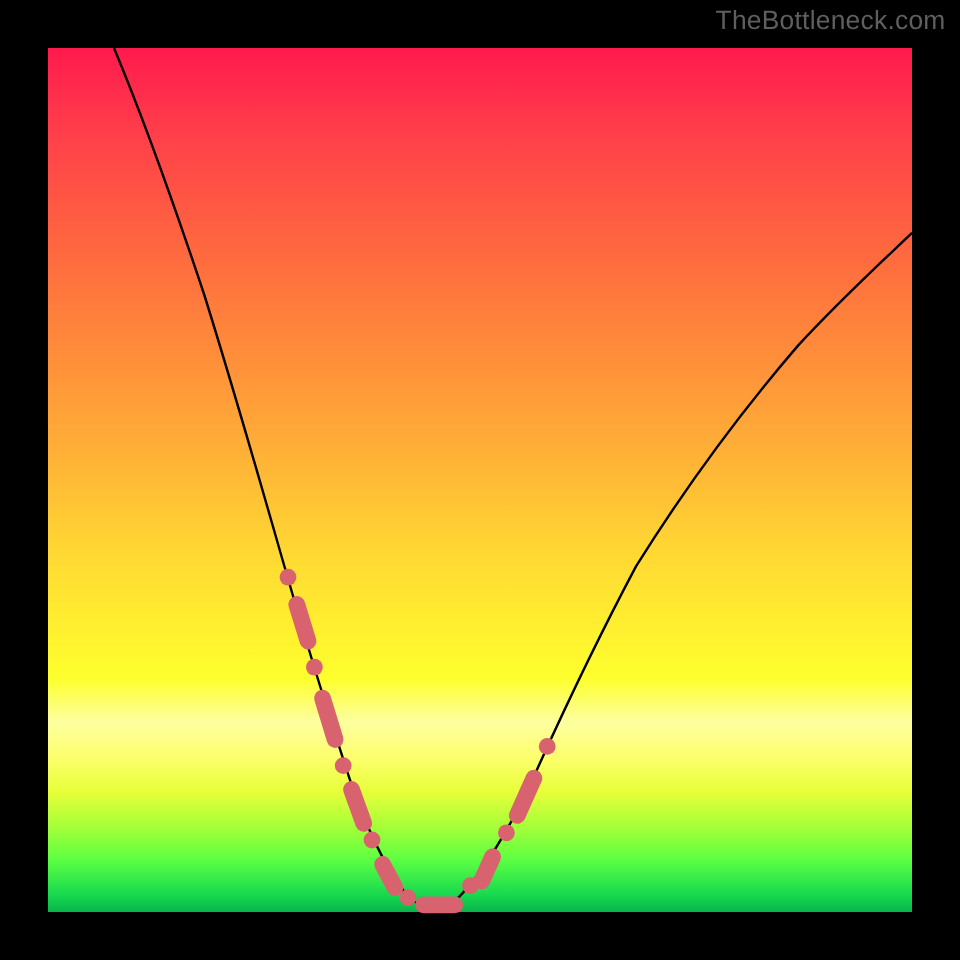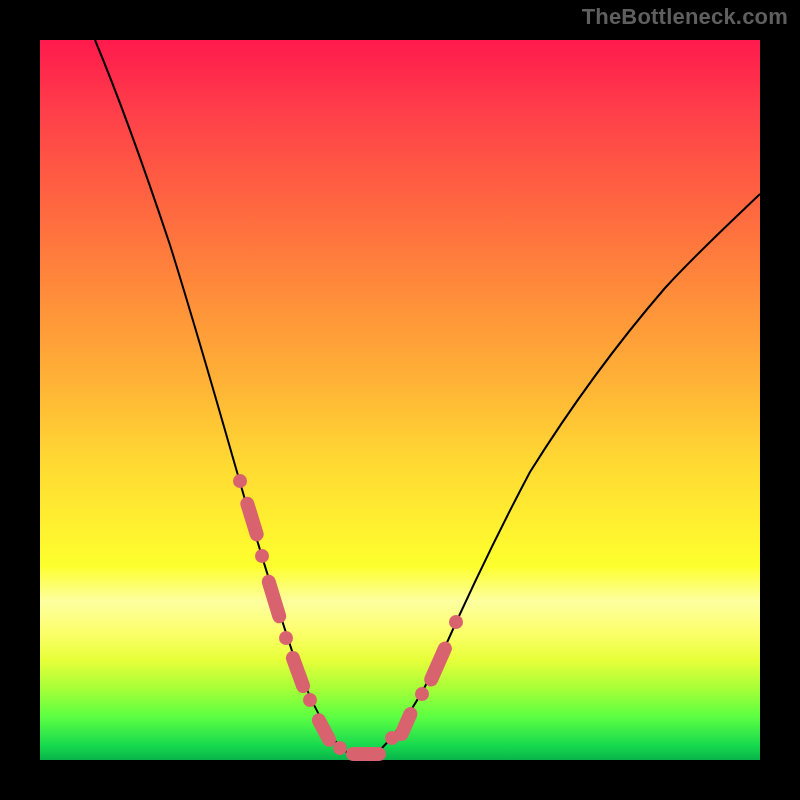--- a/index.html
+++ b/index.html
@@ -42,21 +42,21 @@
       #17d94f 98%,
       #08b44a 100%
     );
   }
   .watermark {
     position: absolute;
     top: 4px;
     right: 12px;
     color: #5f5f5f;
     font-size: 22px;
-    font-weight: 700;
+    font-weight: 400;
     letter-spacing: 0.2px;
     user-select: none;
   }
   svg.curve {
     position: absolute;
     left: 0;
     top: 0;
     width: 720px;
     height: 720px;
     overflow: visible;

